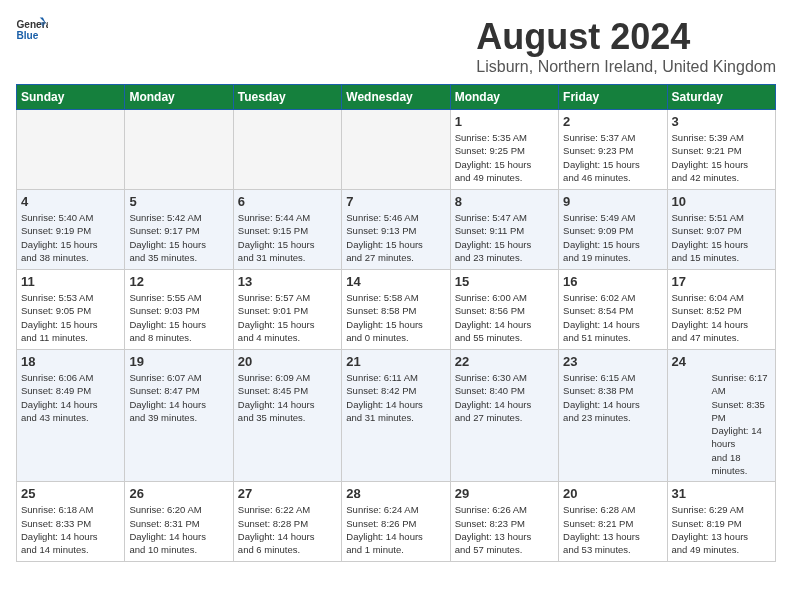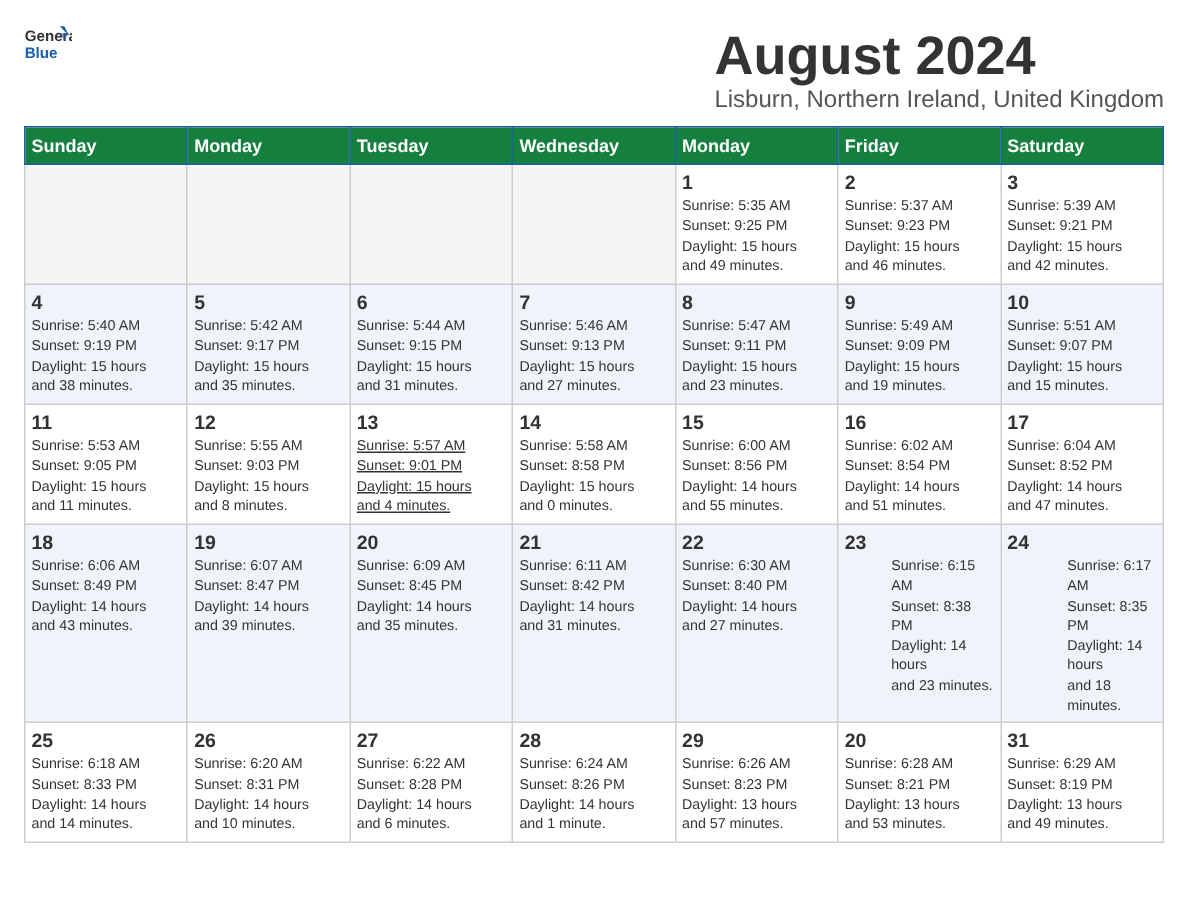--- a/index.html
+++ b/index.html
@@ -197,21 +197,21 @@
         </td>
         <td>
           <span class="day-num">12</span>
           <div class="day-info" style="white-space: pre-line;">Sunrise: 5:55 AM
 Sunset: 9:03 PM
 Daylight: 15 hours
 and 8 minutes.</div>
         </td>
         <td>
           <span class="day-num">13</span>
-          <div class="day-info" style="white-space: pre-line; text-decoration: underline;">Sunrise: 5:57 AM
+          <div class="day-info" style="white-space: pre-line;">Sunrise: 5:57 AM
 Sunset: 9:01 PM
 Daylight: 15 hours
 and 4 minutes.</div>
         </td>
         <td>
           <span class="day-num">14</span>
           <div class="day-info" style="white-space: pre-line;">Sunrise: 5:58 AM
 Sunset: 8:58 PM
 Daylight: 15 hours
 and 0 minutes.</div>
@@ -269,21 +269,21 @@
         </td>
         <td class="alt-row">
           <span class="day-num">22</span>
           <div class="day-info" style="white-space: pre-line;">Sunrise: 6:30 AM
 Sunset: 8:40 PM
 Daylight: 14 hours
 and 27 minutes.</div>
         </td>
         <td class="alt-row">
           <span class="day-num">23</span>
-          <div class="day-info" style="white-space: pre-line; margin-left: 31px;">Sunrise: 6:15 AM
+          <div class="day-info" style="white-space: pre-line;">Sunrise: 6:15 AM
 Sunset: 8:38 PM
 Daylight: 14 hours
 and 23 minutes.</div>
         </td>
         <td class="alt-row">
           <span class="day-num">24</span>
           <div class="day-info" style="white-space: pre-line; margin-left: 40px;">Sunrise: 6:17 AM
 Sunset: 8:35 PM
 Daylight: 14 hours
 and 18 minutes.</div>

